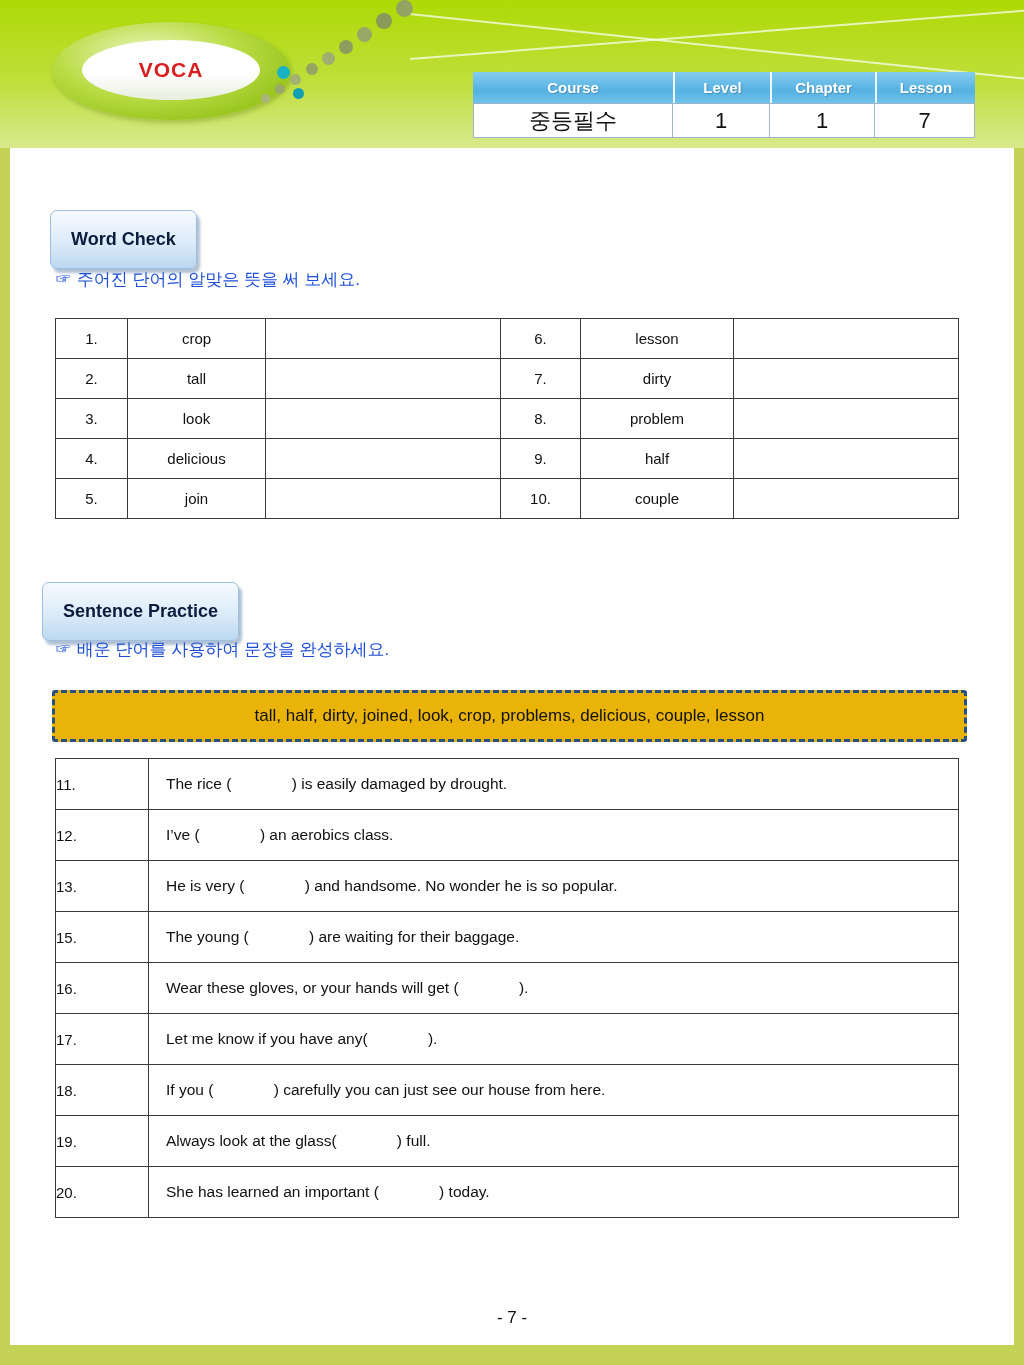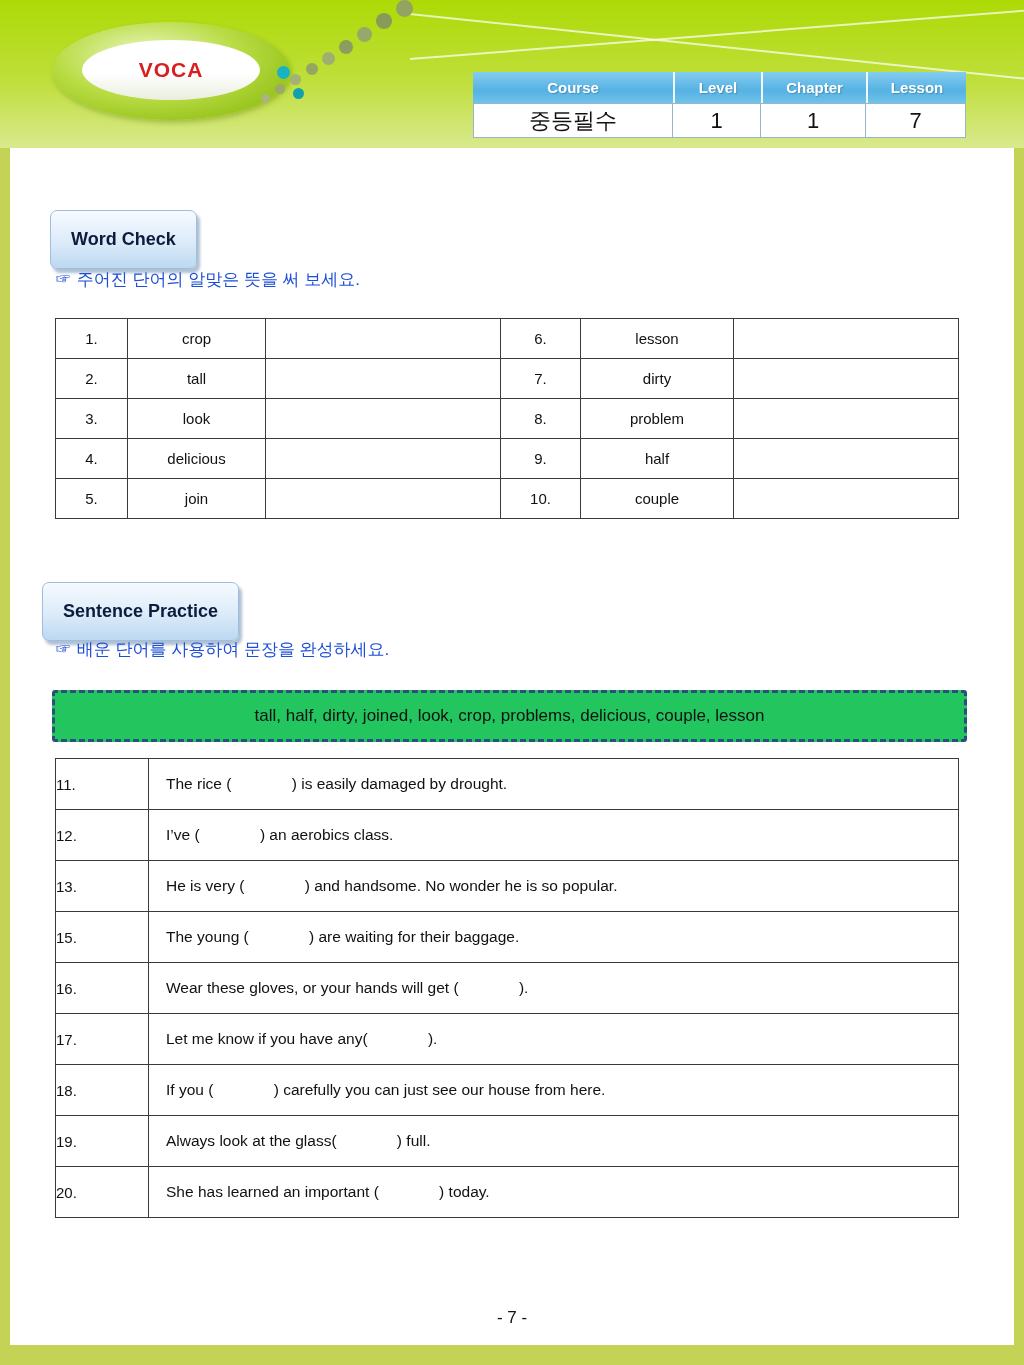--- a/index.html
+++ b/index.html
@@ -47,21 +47,21 @@
     display: flex; align-items: center; justify-content: center;
     text-shadow: 1px 1px 1px rgba(40,80,120,0.4);
   }
   .ct-hcell + .ct-hcell { border-left: 2px solid rgba(255,255,255,0.9); }
   .ct-bcell {
     height: 35px; background: #fff; color: #111; font-size: 22px;
     display: flex; align-items: center; justify-content: center;
     border: 1px solid #9ab4c8; border-left: none;
   }
   .ct-bcell:first-child { border-left: 1px solid #9ab4c8; }
-  .cw0 { width: 200px; } .cw1 { width: 88px; } .cw2 { width: 105px; } .cw3 { width: 100px; }
+  .cw0 { width: 200px; } .cw1 { width: 97px; } .cw2 { width: 105px; } .cw3 { width: 100px; }
 
   
   .content {
     position: absolute; left: 10px; top: 148px;
     width: 1004px; height: 1197px; background: #ffffff;
   }
 
   .badge {
     position: absolute; padding: 18px 20px;
     background: linear-gradient(180deg, #f6faff 0%, #dcebf9 55%, #bcd8f1 100%);
@@ -79,21 +79,21 @@
   table.sheet { border-collapse: collapse; position: absolute; table-layout: fixed; background: #fff; }
   table.sheet td { border: 1px solid #3a3a3a; font-size: 15px; color: #111; vertical-align: middle; }
 
   .word-table { left: 45px; top: 170px; width: 903px; }
   .word-table td { height: 40px; text-align: center; }
 
   .wordbank {
     position: absolute; left: 42px; top: 542px; width: 915px; height: 52px;
     border: 3px dashed #27507a; border-radius: 3px;
     display: flex; align-items: center; justify-content: center;
-    font-size: 17px; color: #111; background: #22c55e;
+    font-size: 17px; color: #111; background: #eab308;
   }
 
   .sent-table { left: 45px; top: 610px; width: 903px; }
   .sent-table td { height: 51px; }
   .sent-table td.num { }
   .sent-table td.sent { padding-left: 17px; white-space: pre-wrap; font-size: 15.5px; }
 
   .footer { position: absolute; left: 0; top: 1160px; width: 100%; text-align: center; font-size: 17px; color: #111; }
 </style>
 </head>

